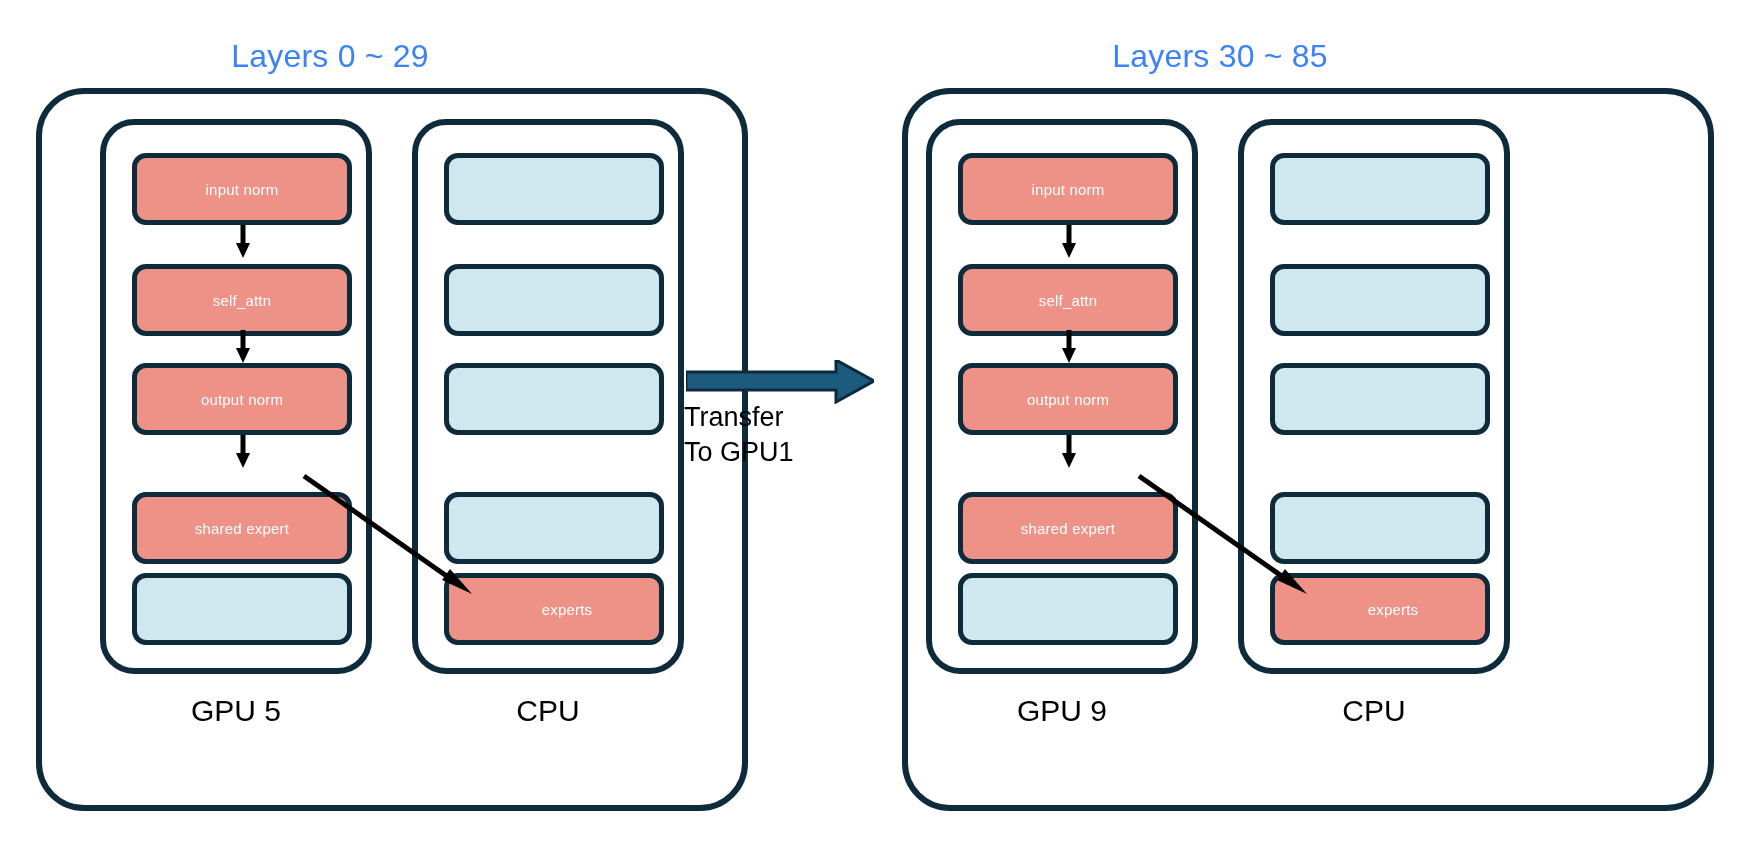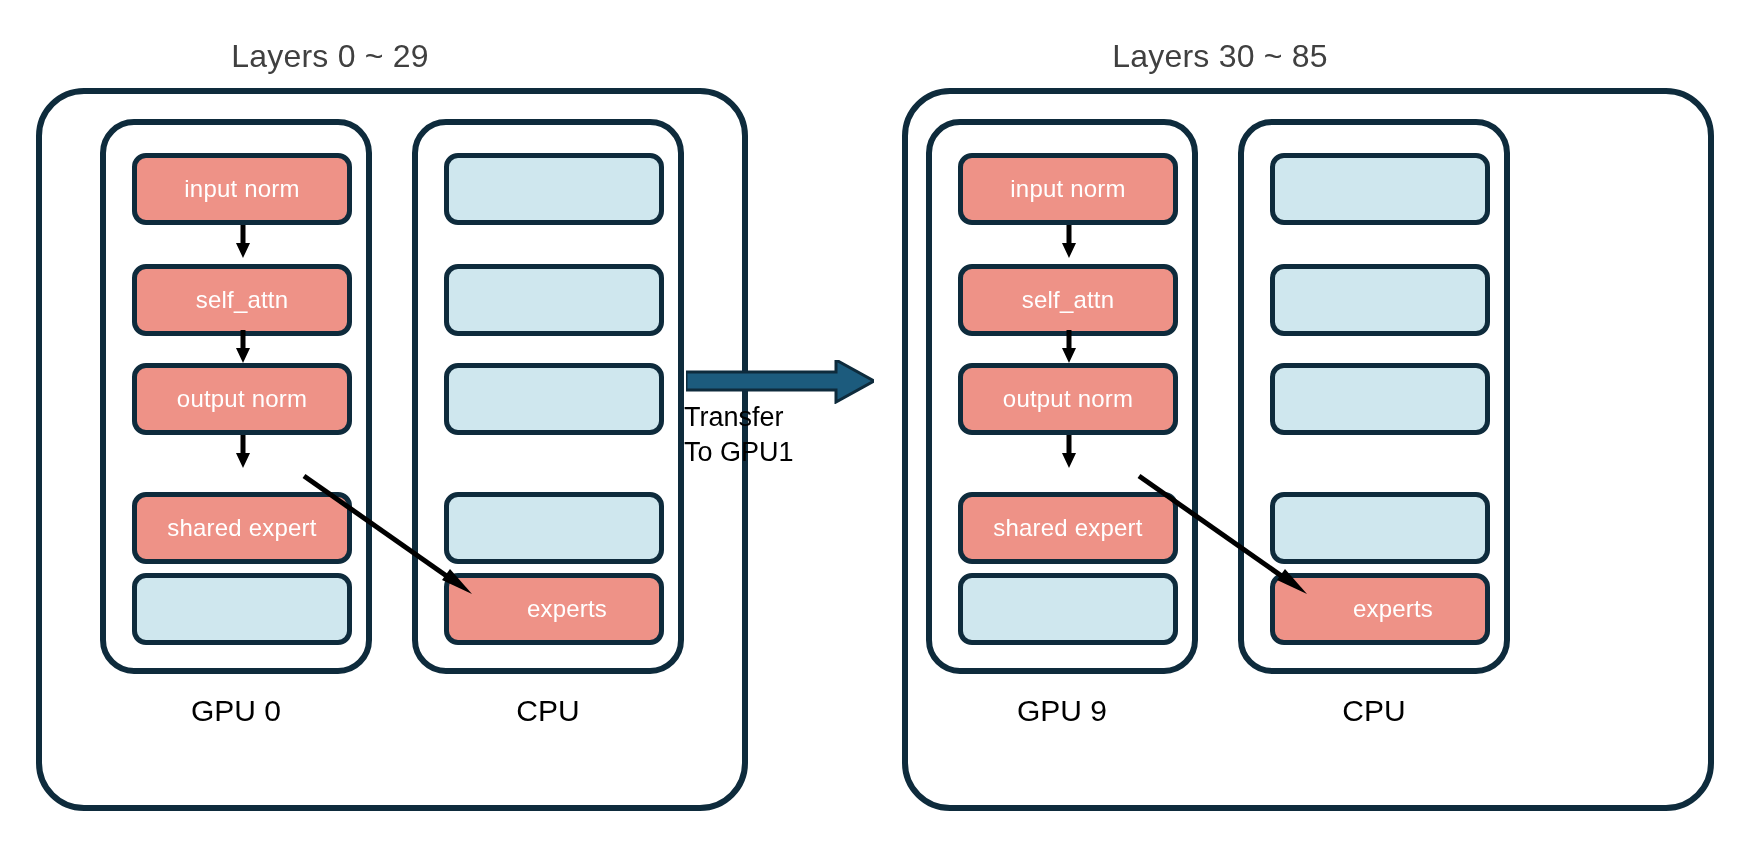--- a/index.html
+++ b/index.html
@@ -20,21 +20,21 @@
     width: 1762px;
     height: 850px;
     background: #ffffff;
   }
 
   
   .panel-title {
     position: absolute;
     font-size: 32px;
     font-weight: 400;
-    color: #404040;
+    color: #3b82f6;
     white-space: nowrap;
     text-align: center;
     letter-spacing: 0.2px;
   }
   #title-left  { left: 180px; top: 38px; width: 300px; }
   #title-right { left: 1060px; top: 38px; width: 320px; }
 
   
   .device-panel {
     position: absolute;
@@ -67,21 +67,21 @@
     position: absolute;
     box-sizing: border-box;
     left: 26px;
     width: 220px;
     height: 72px;
     border: 5px solid #0e2b3c;
     border-radius: 14px;
     display: flex;
     align-items: center;
     justify-content: center;
-    font-size: 24px;
+    font-size: 15px;
     color: #ffffff;
     white-space: nowrap;
     letter-spacing: 0.2px;
   }
   .block.active { background: #ee9287; }
   .block.idle   { background: #cfe7ee; }
 
   .slot0 { top: 28px; }
   .slot1 { top: 139px; }
   .slot2 { top: 238px; }
@@ -174,21 +174,21 @@
     </div>
 
     <div class="mem-column" id="col-cpu0">
       <div class="block idle   slot0"></div>
       <div class="block idle   slot1"></div>
       <div class="block idle   slot2"></div>
       <div class="block idle   slot3"></div>
       <div class="block active slot4">experts</div>
     </div>
 
-    <div class="device-label" id="label-gpu0">GPU 0</div>
+    <div class="device-label" id="label-gpu0">GPU 5</div>
     <div class="device-label" id="label-cpu0">CPU</div>
   </div>
 
   <svg class="offload-arrow" id="offload-left" viewBox="0 0 180 130">
     <line x1="4" y1="6" x2="158" y2="114" stroke="#000000" stroke-width="5"></line>
     <polygon points="172,124 142,110 150,99" fill="#000000"></polygon>
   </svg>
 
   <svg id="transfer-arrow" viewBox="0 0 188 44">
     <polygon points="0,12 150,12 150,0 188,21 150,42 150,30 0,30" fill="#1c5b7d" stroke="#0e2b3c" stroke-width="3"></polygon>

